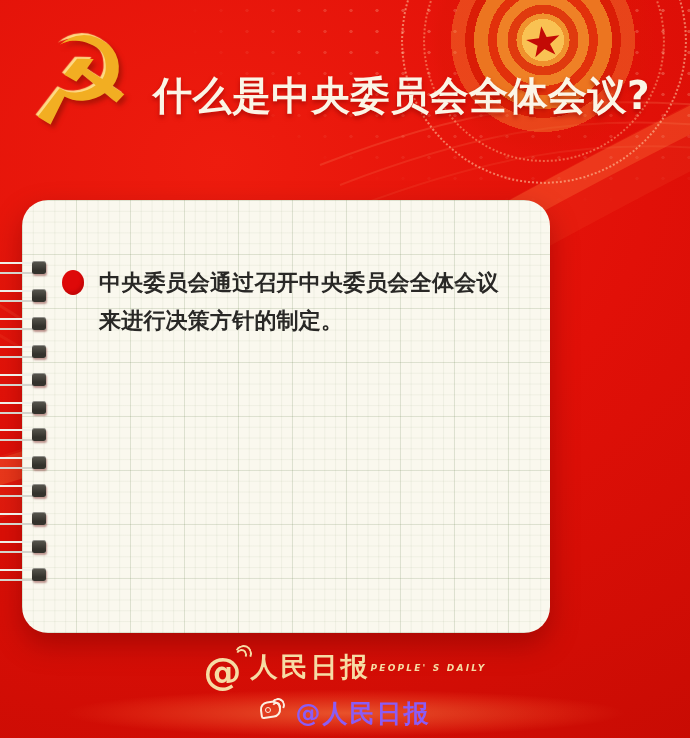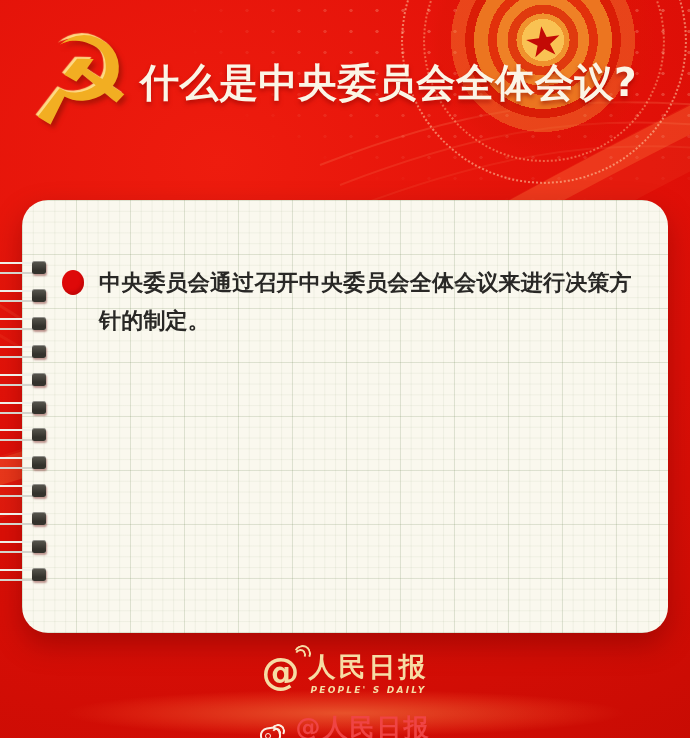--- a/index.html
+++ b/index.html
@@ -50,30 +50,30 @@
 
   
   .emblem {
     position: absolute; left: 26px; top: 22px; z-index: 2;
     font-size: 120px; line-height: 1; font-weight: bold;
     color: #f2ae22;
     text-shadow: -2px -2px 1px rgba(255,229,140,.95), 3px 4px 4px rgba(125,15,0,.5);
     transform: rotate(-3deg);
   }
   .title {
-    position: absolute; left: 140px; top: 56px; z-index: 2; margin: 0;
+    position: absolute; left: 140px; top: 56px; z-index: 2; margin: 13px;
     font-size: 39px; font-weight: 900; letter-spacing: 0.5px;
     color: #fbf5e6;
     text-shadow: 0 3px 4px rgba(140,5,0,.55);
     white-space: nowrap;
   }
 
   
   .card {
-    position: absolute; left: 22px; top: 200px; width: 646px; height: 433px; z-index: 3;
+    position: absolute; left: 22px; top: 200px; width: 528px; height: 433px; z-index: 3;
     box-sizing: border-box;
     border-radius: 26px;
     background-color: #faf8ee;
     background-image:
       linear-gradient(rgba(125,148,105,.16) 1px, transparent 1px),
       linear-gradient(90deg, rgba(125,148,105,.16) 1px, transparent 1px),
       linear-gradient(rgba(125,148,105,.09) 1px, transparent 1px),
       linear-gradient(90deg, rgba(125,148,105,.09) 1px, transparent 1px);
     background-size: 54px 54px, 54px 54px, 10.8px 10.8px, 10.8px 10.8px;
     box-shadow: 0 12px 28px rgba(105,0,0,.42);
@@ -115,25 +115,25 @@
   }
   .pd-logo { display: flex; align-items: flex-start; gap: 9px; color: #f6dca4; }
   .at-wrap { position: relative; font-size: 38px; line-height: 1; font-weight: bold; }
   .arc {
     position: absolute; border: 2px solid #f6dca4; border-radius: 50%;
     border-bottom-color: transparent; border-left-color: transparent;
     transform: rotate(-20deg);
   }
   .arc.a1 { width: 7px;  height: 7px;  right: -6px;  top: -3px; }
   .arc.a2 { width: 13px; height: 13px; right: -11px; top: -7px; }
-  .pd-text { display: flex; flex-direction: column; align-items: center; justify-content: flex-end; }
+  .pd-text { display: flex; flex-direction: row; align-items: center; justify-content: flex-end; }
   .pd-cn { font-size: 27px; font-weight: 900; letter-spacing: 3px; line-height: 1.1; }
   .pd-en { font-size: 9px; font-weight: bold; letter-spacing: 2.2px; margin-top: 3px; font-style: italic; }
 
-  .weibo-row { margin-top: 16px; display: flex; align-items: flex-end; gap: 10px; color: #ef4444; }
+  .weibo-row { margin-top: 7px; display: flex; align-items: flex-start; gap: 10px; color: #8b5cf6; }
   .weibo-icon { position: relative; width: 26px; height: 21px; }
   .weibo-body {
     position: absolute; left: 0; bottom: 0; width: 17px; height: 13px;
     border: 2.2px solid #fcefe2; border-radius: 8px 8px 8px 3px;
     transform: rotate(-8deg);
   }
   .weibo-eye {
     position: absolute; left: 5px; bottom: 5px; width: 4px; height: 4px;
     border: 1.8px solid #fcefe2; border-radius: 50%;
   }

